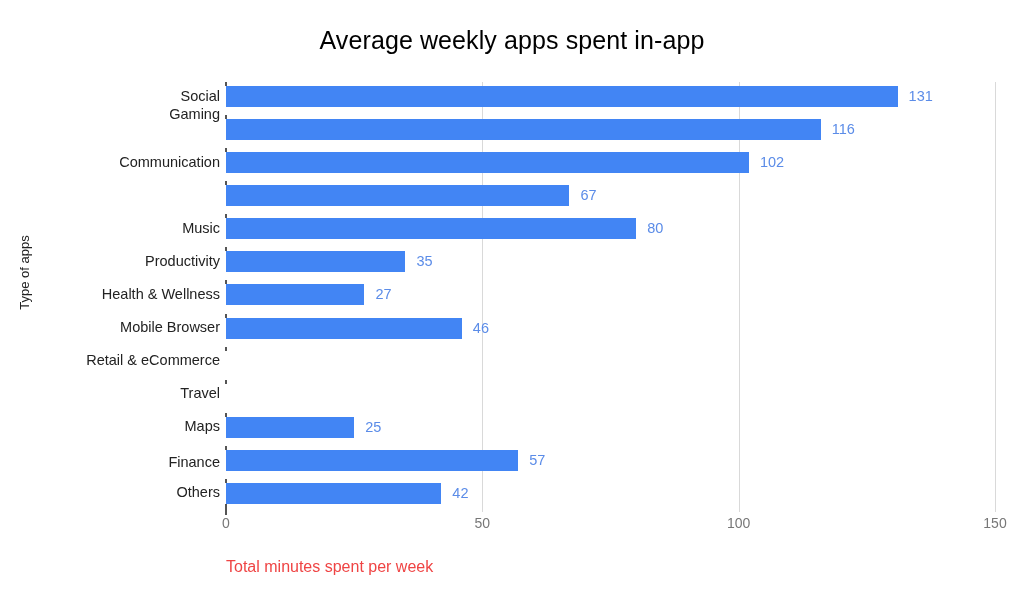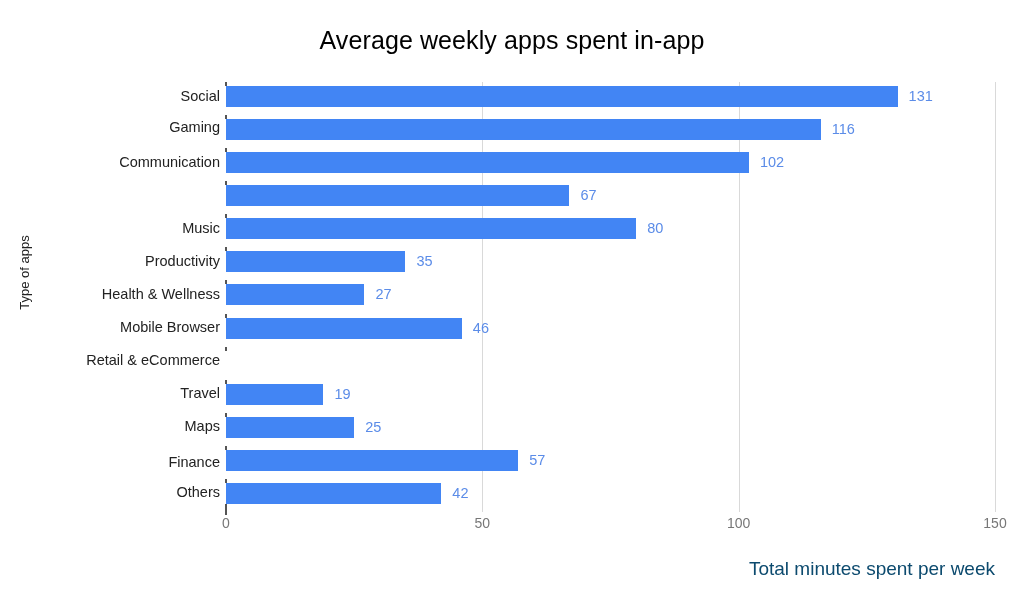--- a/index.html
+++ b/index.html
@@ -50,23 +50,23 @@
     color: #222222;
     transform: rotate(-90deg);
     transform-origin: center center;
     white-space: nowrap;
   }
   #x-axis-title {
     position: absolute;
     left: 226px;
     top: 558px;
     width: 769px;
-    text-align: right;
-    font-size: 19px;
-    color: #0c4a6e;
+    text-align: left;
+    font-size: 16px;
+    color: #ef4444;
     white-space: nowrap;
   }
 
   
   #plot-area {
     position: absolute;
     left: 226px;
     top: 82px;
     width: 769px;
     height: 430px;
@@ -150,21 +150,21 @@
 <body>
 
 <div id="chart-root">
 
   <div id="chart-title">Average weekly apps spent in-app</div>
 
   <div id="y-axis-title">Type of apps</div>
 
   <div id="category-labels">
       <div class="cat-label" style="top: 5.5px;">Social</div>
-      <div class="cat-label" style="top: 37px; margin-left: 46px;">Gaming</div>
+      <div class="cat-label" style="top: 24px; margin-left: 46px;">Gaming</div>
       <div class="cat-label" style="top: 71.6538px;">Communication</div>
       <div class="cat-label" style="top: 137.808px;">Music</div>
       <div class="cat-label" style="top: 170.885px;">Productivity</div>
       <div class="cat-label" style="top: 203.962px;">Health &amp; Wellness</div>
       <div class="cat-label" style="top: 237.038px;">Mobile Browser</div>
       <div class="cat-label" style="top: 270.115px;">Retail &amp; eCommerce</div>
       <div class="cat-label" style="top: 303.192px;">Travel</div>
       <div class="cat-label" style="top: 336.269px;">Maps</div>
       <div class="cat-label" style="top: 372px;">Finance</div>
       <div class="cat-label" style="top: 402.423px;">Others</div>
@@ -208,24 +208,20 @@
         <div class="bar" title="Health &amp; Wellness: 27" style="width: 138.42px; background: rgb(66, 133, 244);"></div>
         <div class="bar-value" style="left: 149.42px; color: rgb(91, 140, 232);">27</div>
       </div>
       <div class="axis-tick" style="top: 198.462px; height: 4px;"></div>
       <div class="bar-row" style="top: 235.538px; height: 21px;">
         <div class="bar" title="Mobile Browser: 46" style="width: 235.827px; background: rgb(66, 133, 244);"></div>
         <div class="bar-value" style="left: 246.827px; color: rgb(91, 140, 232);">46</div>
       </div>
       <div class="axis-tick" style="top: 231.538px; height: 4px;"></div>
       <div class="axis-tick" style="top: 264.615px; height: 4px;"></div>
-      <div class="bar-row" style="top: 301.692px; height: 21px;">
-        <div class="bar" title="Travel: 19" style="width: 97.4067px; background: rgb(66, 133, 244);"></div>
-        <div class="bar-value" style="left: 108.407px; color: rgb(91, 140, 232);">19</div>
-      </div>
       <div class="axis-tick" style="top: 297.692px; height: 4px;"></div>
       <div class="bar-row" style="top: 334.769px; height: 21px;">
         <div class="bar" title="Maps: 25" style="width: 128.167px; background: rgb(66, 133, 244);"></div>
         <div class="bar-value" style="left: 139.167px; color: rgb(91, 140, 232);">25</div>
       </div>
       <div class="axis-tick" style="top: 330.769px; height: 4px;"></div>
       <div class="bar-row" style="top: 367.846px; height: 21px;">
         <div class="bar" title="Finance: 57" style="width: 292.22px; background: rgb(66, 133, 244);"></div>
         <div class="bar-value" style="left: 303.22px; color: rgb(91, 140, 232);">57</div>
       </div>

